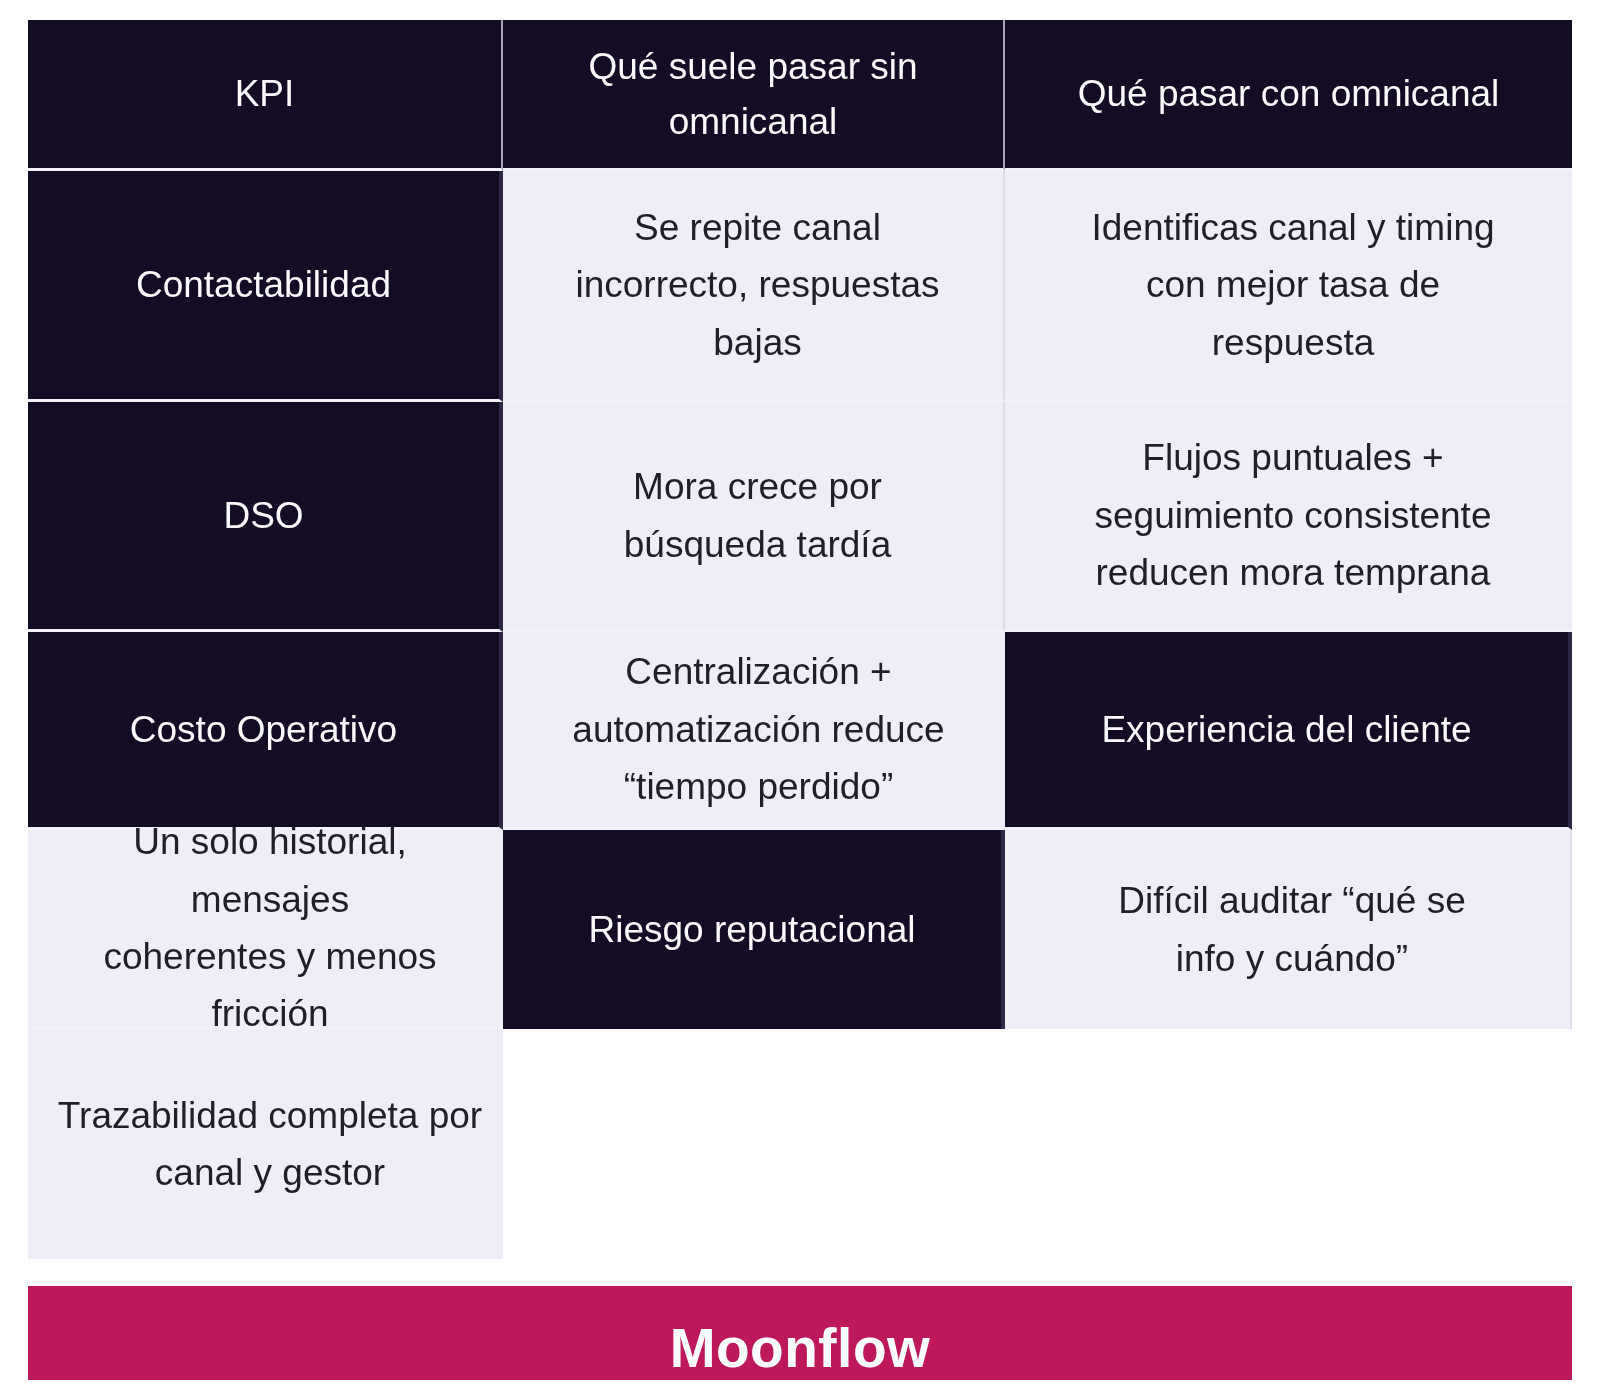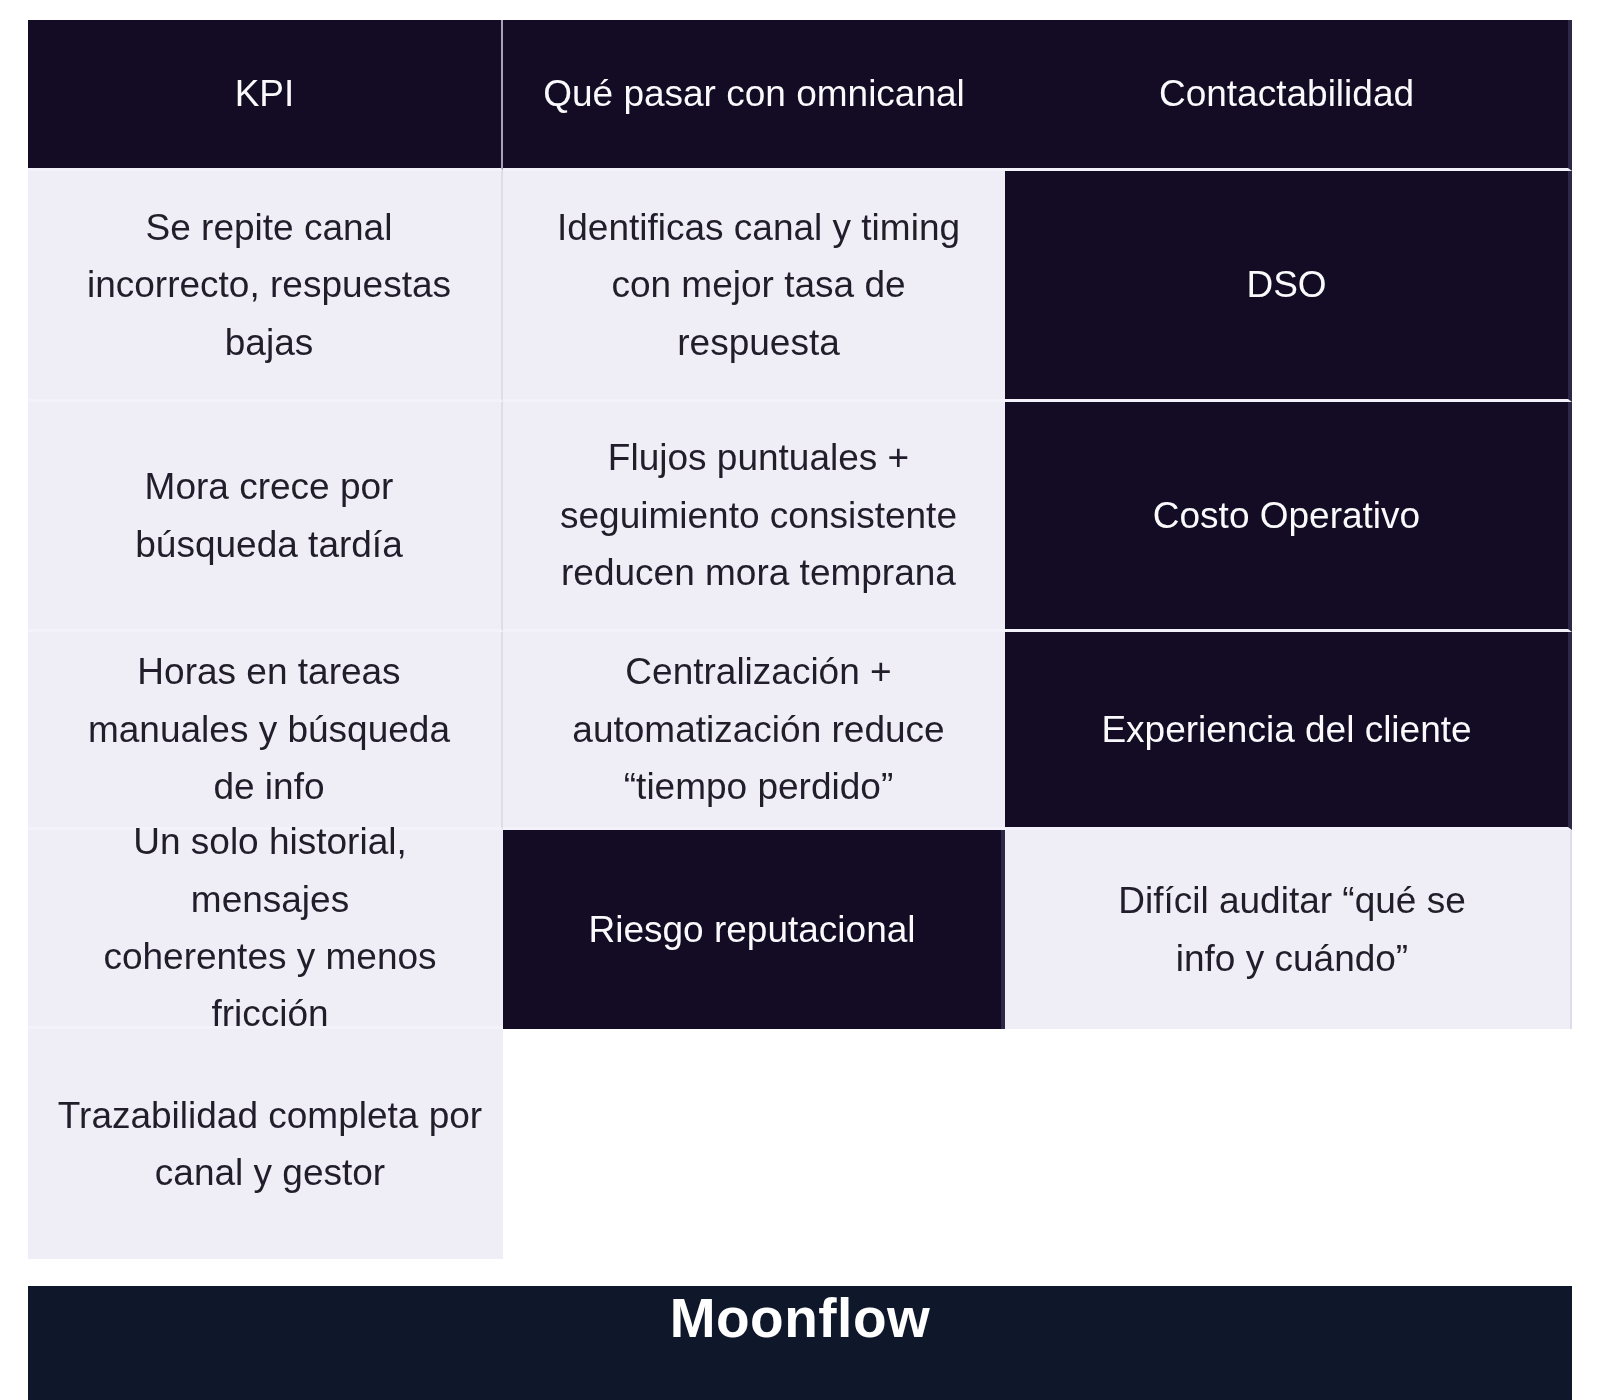--- a/index.html
+++ b/index.html
@@ -47,60 +47,59 @@
     color: #211d2b;
     font-size: 37px; line-height: 1.55;
     border-right: 2px solid #dfdce9;
     padding-left: 23px;
   }
   .last-col { border-right: none !important; }
 
   
   .footer-bar {
     position: absolute; left: 28px; top: 1286px;
-    width: 1544px; height: 114px;
-    background: #0f172a;
-    display: flex; align-items: flex-start; justify-content: center;
+    width: 1544px; height: 94px;
+    background: #be185d;
+    display: flex; align-items: flex-end; justify-content: center;
   }
   .brand {
     color: #ffffff;
     font-size: 55px;
     font-weight: 700;
     letter-spacing: 0.5px;
   }
 </style>
 </head>
 <body>
 
 <div class="page">
 
   <div class="kpi-table">
 
     <div class="cell hdr">KPI</div>
+    <div class="cell hdr">Qué suele pasar sin
+omnicanal</div>
     <div class="cell hdr last-col">Qué pasar con omnicanal</div>
 
     <div class="cell kpi">Contactabilidad</div>
     <div class="cell val">Se repite canal
 incorrecto, respuestas
 bajas</div>
     <div class="cell val last-col">Identificas canal y timing
 con mejor tasa de
 respuesta</div>
 
     <div class="cell kpi">DSO</div>
     <div class="cell val">Mora crece por
 búsqueda tardía</div>
     <div class="cell val last-col">Flujos puntuales +
 seguimiento consistente
 reducen mora temprana</div>
 
     <div class="cell kpi">Costo Operativo</div>
-    <div class="cell val">Horas en tareas
-manuales y búsqueda
-de info</div>
     <div class="cell val last-col">Centralización +
 automatización reduce
 “tiempo perdido”</div>
 
     <div class="cell kpi">Experiencia del cliente</div>
     <div class="cell val last-col">Un solo historial, mensajes
 coherentes y menos
 fricción</div>
 
     <div class="cell kpi last-row">Riesgo reputacional</div>

